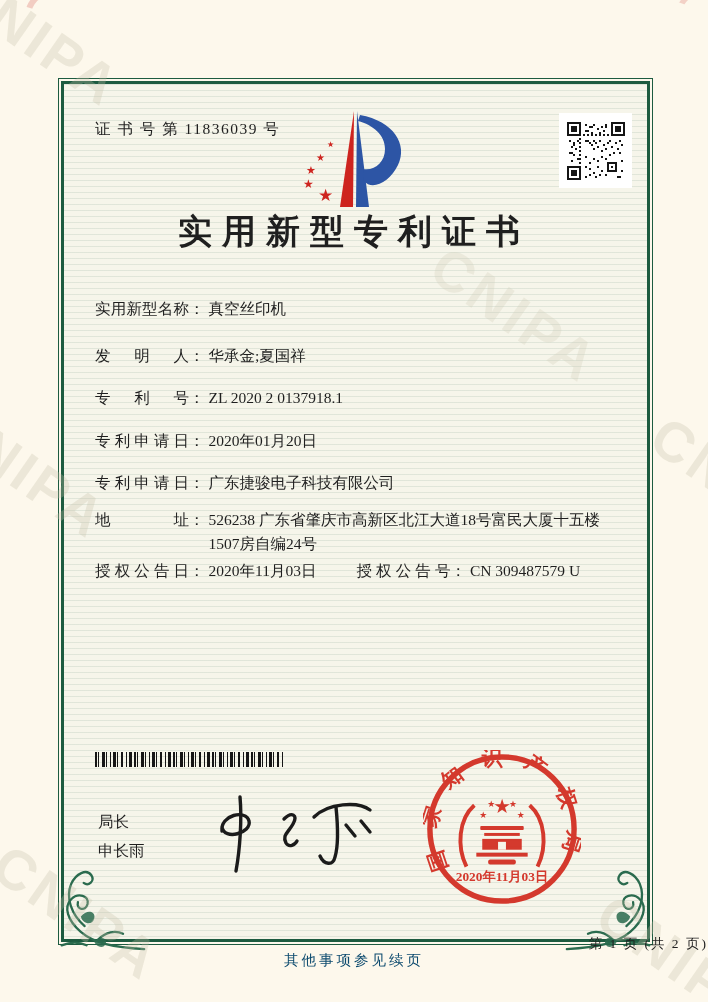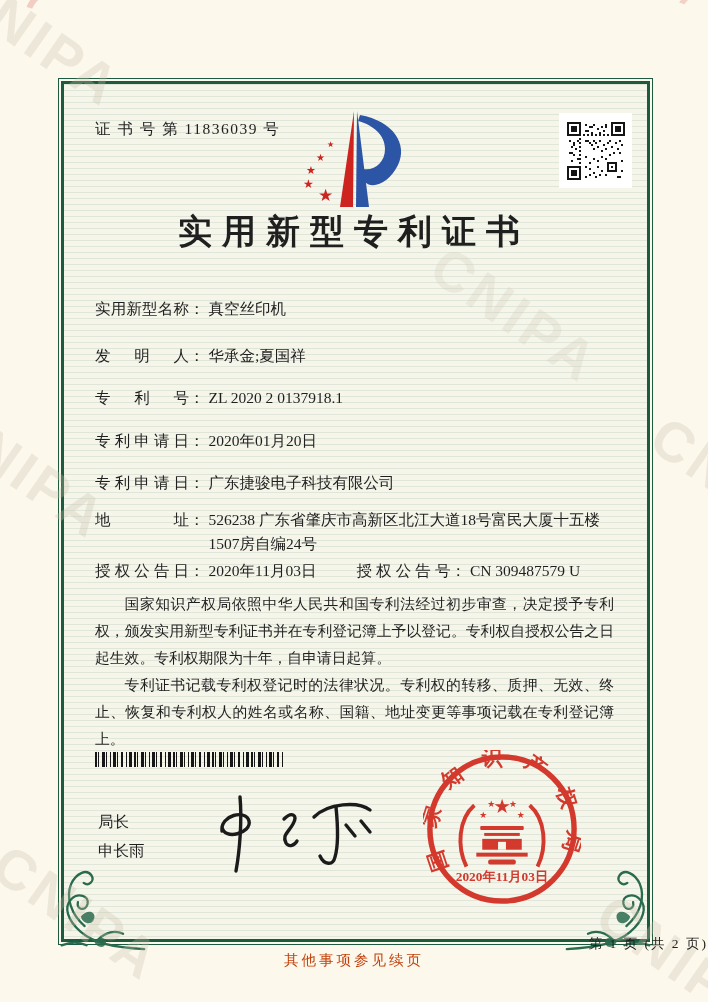--- a/index.html
+++ b/index.html
@@ -59,21 +59,21 @@
       #161616 34px 37px,rgba(0,0,0,0) 37px 39px);}
   
   .sig-label{position:absolute;left:98px;font-size:15.5px;font-family:"Liberation Sans","DejaVu Sans",sans-serif;text-align:center;}
   .sig-title{top:812px;}
   .sig-name{top:841px;}
   .sign-svg{position:absolute;left:196px;top:791px;}
   
   .seal{position:absolute;left:423px;top:750px;width:158px;height:158px;}
   
   .page-info{position:absolute;left:0;right:0;top:916px;text-align:right;font-size:13.5px;letter-spacing:2px;margin-top:19px;}
-  .note{position:absolute;left:0;right:0;top:951px;text-align:center;font-size:14.5px;letter-spacing:3px;color:#c2410c;}
+  .note{position:absolute;left:0;right:0;top:951px;text-align:center;font-size:14.5px;letter-spacing:3px;color:#0c4a6e;}
 </style>
 </head>
 <body>
 
 <div class="page">
 
   <div class="frame">
     <svg class="corner corner-l" viewBox="0 0 100 100">
       <g fill="none" stroke="#2a6b4e" stroke-width="2.4" stroke-linecap="round">
         <path d="M96,96 C64,94 44,90 30,78 C16,66 12,52 20,44 C27,37 39,40 37,49 C35,57 25,55 27,47"></path>
@@ -238,24 +238,20 @@
   <div class="row r4">
     <span class="lab">专利申请日</span><span class="colon">：</span><span class="val">广东捷骏电子科技有限公司</span>
   </div>
   <div class="row r5">
     <span class="lab">地址</span><span class="colon">：</span><span class="val addr-val">526238 广东省肇庆市高新区北江大道18号富民大厦十五楼1507房自编24号</span>
   </div>
   <div class="row r6">
     <span class="lab">授权公告日</span><span class="colon">：</span><span class="val">2020年11月03日</span><span class="lab lab-2">授权公告号</span><span class="colon">：</span><span class="val">CN 309487579 U</span>
   </div>
 
-  <div class="paras">
-    <p>国家知识产权局依照中华人民共和国专利法经过初步审查，决定授予专利权，颁发实用新型专利证书并在专利登记簿上予以登记。专利权自授权公告之日起生效。专利权期限为十年，自申请日起算。</p>
-    <p>专利证书记载专利权登记时的法律状况。专利权的转移、质押、无效、终止、恢复和专利权人的姓名或名称、国籍、地址变更等事项记载在专利登记簿上。</p>
-  </div>
 
   <div class="barcode"></div>
 
   <div class="sig-label sig-title">局长</div>
   <div class="sig-label sig-name">申长雨</div>
   <svg class="sign-svg" width="200" height="85" viewBox="0 0 200 85">
     <g fill="none" stroke="#1b1b1b" stroke-width="3.4" stroke-linecap="round" stroke-linejoin="round">
       <path d="M26,40 C24,24 50,18 53,30 C56,42 28,50 26,36"></path>
       <path d="M44,6 C46,28 44,58 40,80"></path>
       <path d="M88,28 C96,20 102,24 97,33 C92,42 86,44 90,52 C93,57 99,54 101,50"></path>

